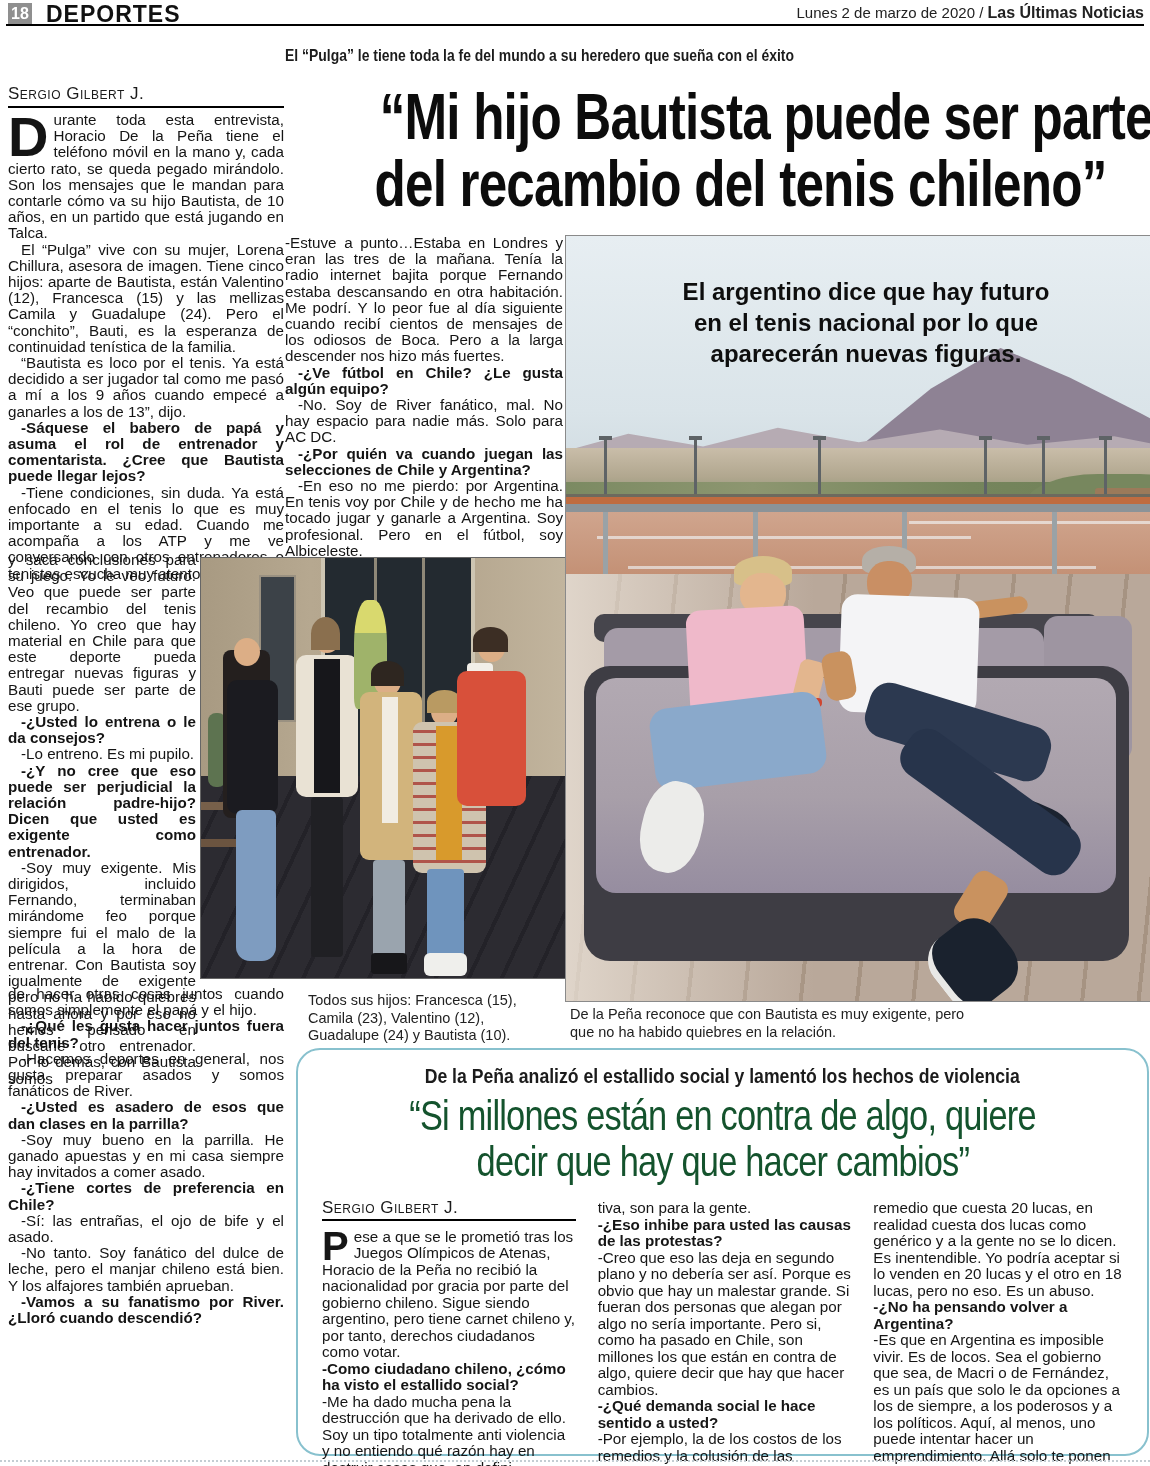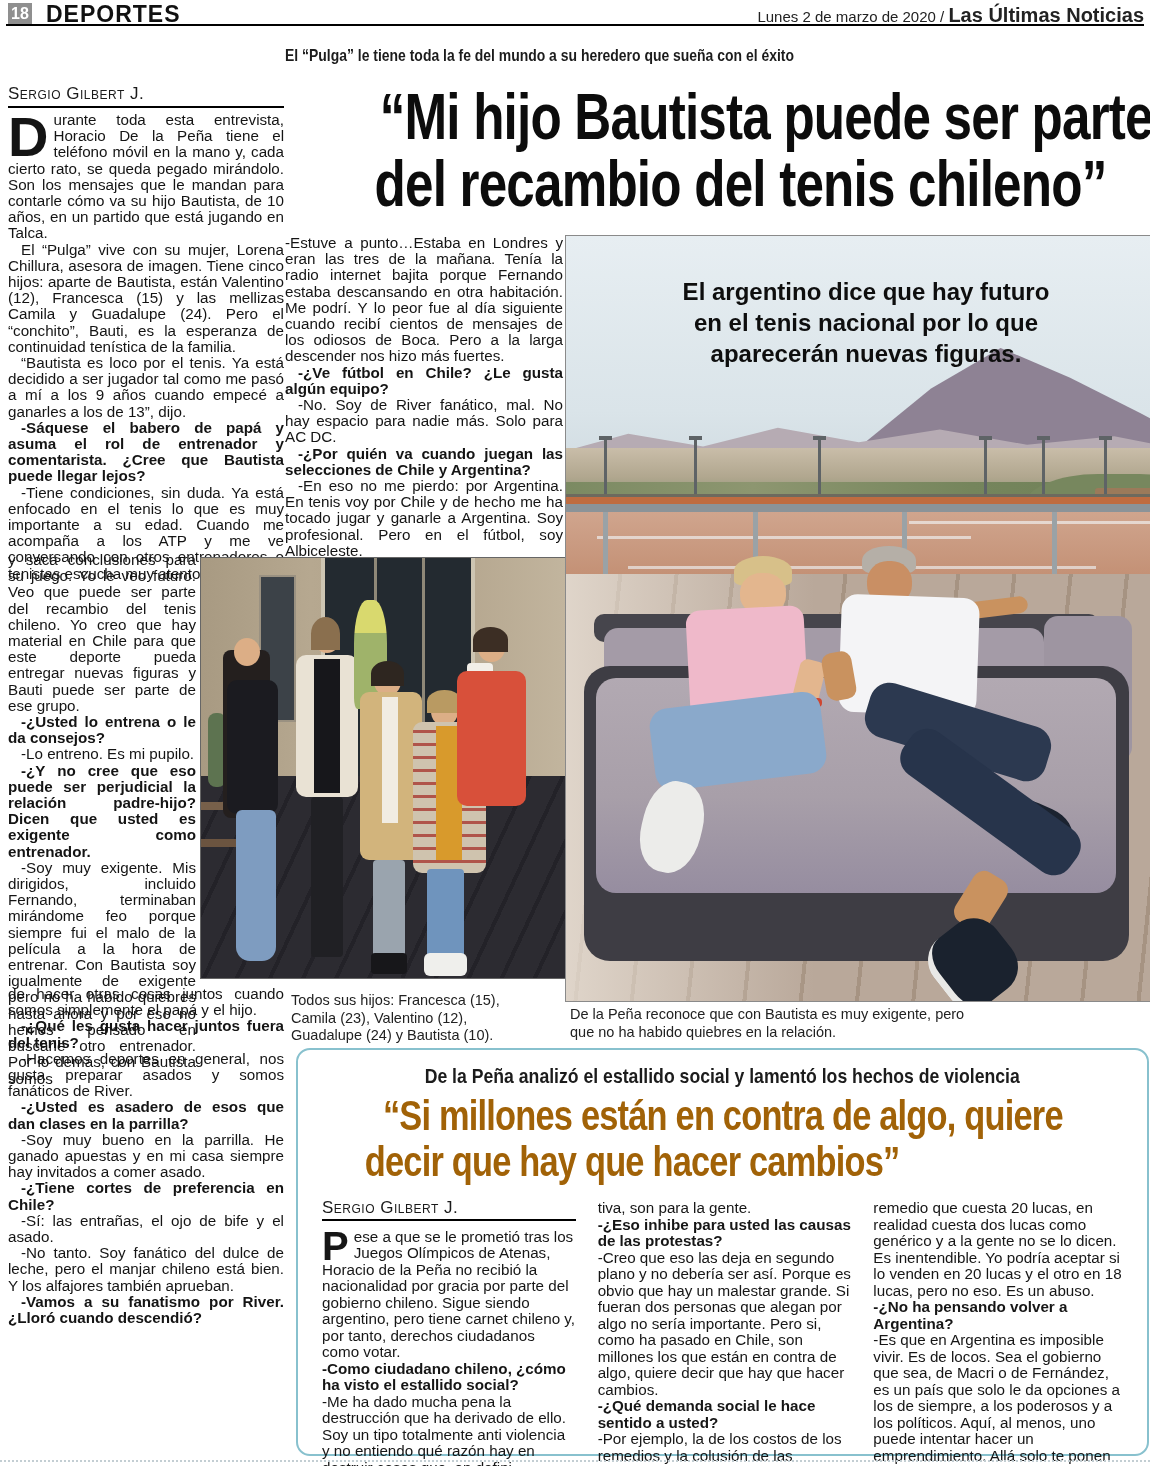--- a/index.html
+++ b/index.html
@@ -3,21 +3,21 @@
 <meta charset="utf-8">
 <style>
   html,body{margin:0;padding:0;background:#e9e9e9;}
   .page{position:relative;width:1150px;height:1466px;background:#ffffff;margin:0 auto;
         font-family:"Liberation Sans",sans-serif;color:#151515;overflow:hidden;}
   
   .hdr-num{position:absolute;left:8px;top:3px;width:24px;height:22px;background:#8f8f8f;
            color:#fff;font-weight:bold;font-size:16px;text-align:center;line-height:22px;}
   .hdr-section{position:absolute;left:46px;top:1px;font-size:23px;font-weight:bold;letter-spacing:1px;color:#111;}
   .hdr-date{position:absolute;right:6px;top:4px;font-size:15px;color:#222;}
-  .hdr-date b{font-size:20px;}
+  .hdr-date b{font-size:16px;}
   .hdr-rule{position:absolute;left:6px;right:6px;top:24px;height:2px;background:#000;}
   
   .kicker{position:absolute;left:285px;top:46px;width:862px;font-size:17px;font-weight:bold;color:#1c1c1c;}
   .condL{display:inline-block;transform:scaleX(.82);transform-origin:0 50%;white-space:nowrap;}
   .headline{position:absolute;left:283px;top:84px;width:864px;text-align:center;font-weight:bold;color:#0c0c0c;}
   .headline .hline{display:block;font-size:64px;line-height:67px;}
   .condC{display:inline-block;transform:scaleX(.80);transform-origin:50% 50%;white-space:nowrap;letter-spacing:-1px;}
   
   .byline{font-variant:small-caps;font-size:17px;letter-spacing:.5px;color:#1a1a1a;
           border-bottom:2px solid #000;padding-bottom:2px;display:block;}
@@ -27,21 +27,21 @@
   .col p{margin:0;text-indent:13px;}
   .col p.np{text-indent:0;}
   .col p.q{font-weight:bold;}
   .dc{float:left;font-weight:bold;font-size:56px;line-height:46px;padding:2px 5px 0 0;text-indent:0;}
   .col1a{left:8px;top:112px;width:276px;}
   .col1b{left:8px;top:552px;width:188px;}
   .col1c{left:8px;top:986px;width:276px;}
   .col2{left:285px;top:235px;width:278px;}
   
   .cap{position:absolute;font-size:14.5px;line-height:17.5px;color:#222;text-align:left;}
-  .cap1{left:291px;top:992px;width:218px;}
+  .cap1{left:308px;top:992px;width:218px;}
   .cap2{left:570px;top:1006px;width:408px;}
   
   .photo1{position:absolute;left:200px;top:557px;width:365px;height:420px;border:1px solid #666;
           overflow:hidden;background:#b3a58e;}
   .p1-wall{position:absolute;left:0;top:0;right:0;height:54%;
            background:linear-gradient(90deg,#a89a82 0%,#b6a890 30%,#b0a189 60%,#c2b59e 100%);}
   .p1-door{position:absolute;left:33%;top:0;width:40%;height:54%;background:#232a30;
            border-left:4px solid #cdc5b2;border-right:4px solid #cdc5b2;}
   .p1-door-mullion{position:absolute;top:0;height:100%;width:3px;background:#8f8878;}
   .p1-window{position:absolute;left:16%;top:4%;width:9%;height:34%;background:#3c4248;border:2px solid #9a9181;}
@@ -104,24 +104,24 @@
   .p2-man-leg2{position:absolute;left:322px;top:540px;width:205px;height:52px;background:#27344b;border-radius:20px;transform:rotate(36deg);}
   .p2-man-shoe1{position:absolute;left:432px;top:568px;width:74px;height:46px;background:#1b2330;border-radius:40%;transform:rotate(24deg);border-bottom:6px solid #e8e8e6;}
   .p2-man-ankle{position:absolute;left:396px;top:636px;width:38px;height:58px;background:#c9925f;border-radius:12px;transform:rotate(32deg);}
   .p2-man-shoe2{position:absolute;left:366px;top:688px;width:82px;height:72px;background:#1a222e;border-radius:35%;transform:rotate(52deg);border-bottom:7px solid #e8e8e6;}
   
   .p2-quote{position:absolute;left:50%;top:40px;width:384px;transform:translateX(-53%);
             text-align:center;font-weight:bold;font-size:24px;line-height:31px;color:#0e0e0e;}
   .p2-credit{position:absolute;right:1px;bottom:8px;writing-mode:vertical-rl;transform:rotate(180deg);
              font-size:10px;letter-spacing:.5px;color:#1c1c1c;background:rgba(255,255,255,.0);}
   
-  .sbox{position:absolute;left:296px;top:1048px;width:849px;height:404px;border:2px solid #88c1ce;border-radius:14px;background:#fff;}
+  .sbox{position:absolute;left:296px;top:1048px;width:849px;height:404px;border:2px solid #88c1ce;border-radius:24px;background:#fff;}
   .sbox-kicker{position:absolute;left:0;right:0;top:14px;text-align:center;font-size:21px;font-weight:bold;color:#1c1c1c;}
   .condC2{display:inline-block;transform:scaleX(.84);transform-origin:50% 50%;white-space:nowrap;}
-  .sbox-headline{position:absolute;left:0;right:0;top:42px;text-align:left;font-weight:bold;color:#a16207;}
+  .sbox-headline{position:absolute;left:0;right:0;top:42px;text-align:center;font-weight:normal;color:#14532d;}
   .sbox-headline .hline{display:block;font-size:43px;line-height:46px;}
   .sbox-cols{position:absolute;left:24px;right:20px;top:150px;display:flex;gap:22px;}
   .scol{flex:1;font-size:15.2px;line-height:16.5px;text-align:left;color:#161616;}
   .scol p{margin:0;}
   .scol p.q{font-weight:bold;}
   .byline2{margin-bottom:8px;width:100%;}
   .dc2{float:left;font-weight:bold;font-size:40px;line-height:32px;padding:1px 5px 0 0;}
   
   .bot-rule{position:absolute;left:0;right:0;top:1460px;border-top:2px dotted #c3ced3;}
 </style>

